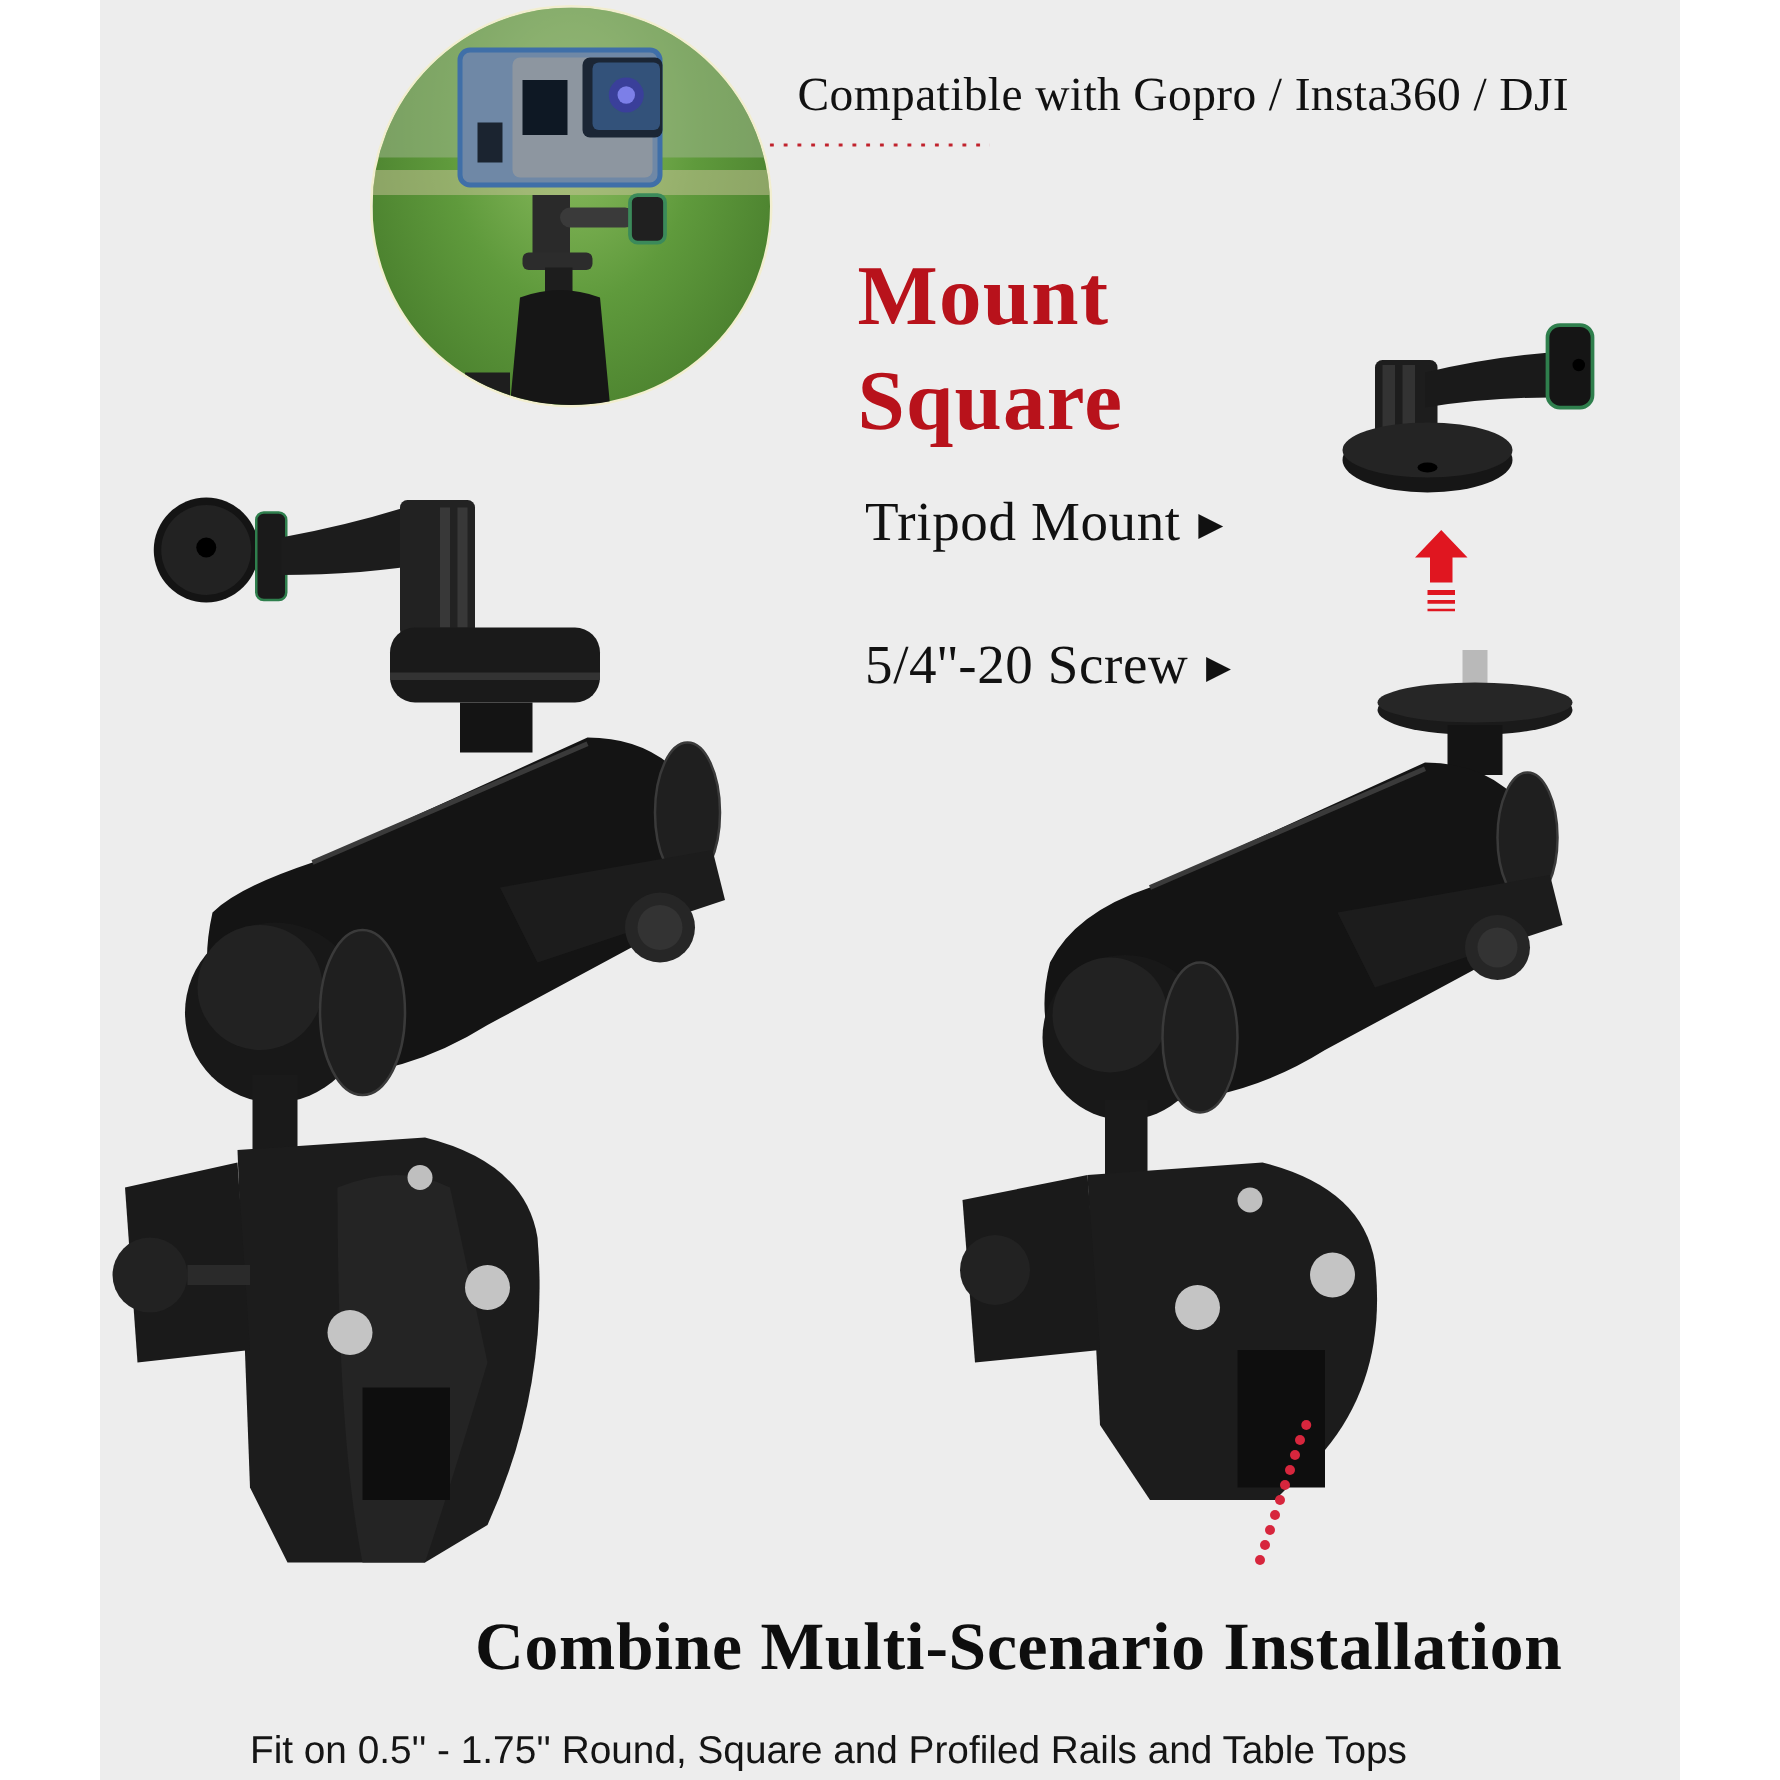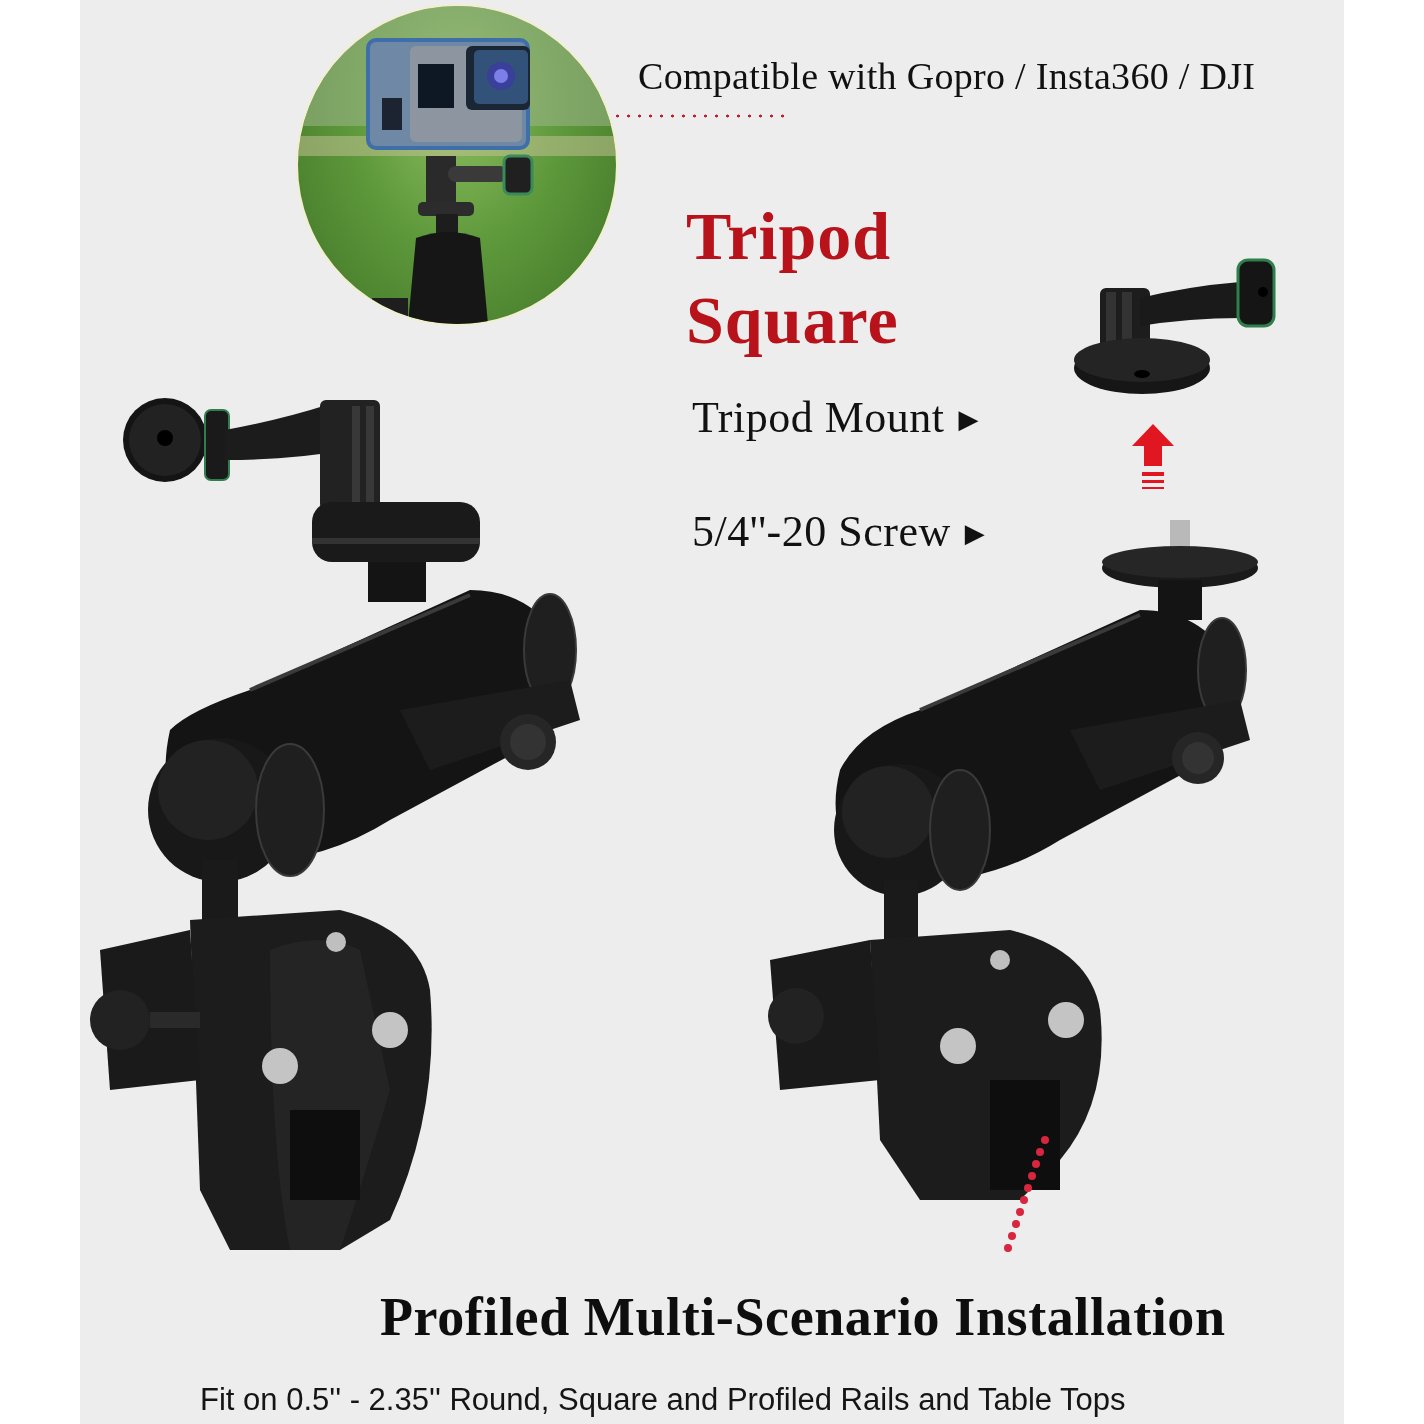--- a/index.html
+++ b/index.html
@@ -70,21 +70,21 @@
     <rect x="138" y="208" width="22" height="24" fill="#1d1d1d"></rect>
     <path d="M118 232 Q150 220 182 232 L190 318 L110 318 Z" fill="#161616"></path>
     <rect x="74" y="292" width="36" height="26" fill="#1e1e1e"></rect>
   </svg>
 </div>
 
 <div class="abs compat-text">Compatible with Gopro / Insta360 / DJI</div>
 <div class="abs dotted-red"></div>
 
 <div class="abs headline">
-  <div>Tripod</div>
+  <div>Mount</div>
   <div>Square</div>
 </div>
 
 <div class="abs label" style="left:692px; top:392px;">
   <span>Tripod Mount</span><span class="arrow-tri">▶</span>
 </div>
 <div class="abs label" style="left:692px; top:506px;">
   <span>5/4''-20 Screw</span><span class="arrow-tri">▶</span>
 </div>
 
@@ -181,14 +181,14 @@
     <circle cx="272" cy="656" r="4"></circle>
     <circle cx="268" cy="668" r="4"></circle>
     <circle cx="264" cy="680" r="4"></circle>
     <circle cx="260" cy="692" r="4"></circle>
     <circle cx="256" cy="704" r="4"></circle>
     <circle cx="252" cy="716" r="4"></circle>
     <circle cx="248" cy="728" r="4"></circle>
   </g>
 </svg>
 
-<div class="abs footer-title">Profiled Multi-Scenario Installation</div>
-<div class="abs footer-sub">Fit on 0.5'' - 2.35'' Round, Square and Profiled Rails and Table Tops</div>
+<div class="abs footer-title">Combine Multi-Scenario Installation</div>
+<div class="abs footer-sub">Fit on 0.5'' - 1.75'' Round, Square and Profiled Rails and Table Tops</div>
 
 </body></html>

